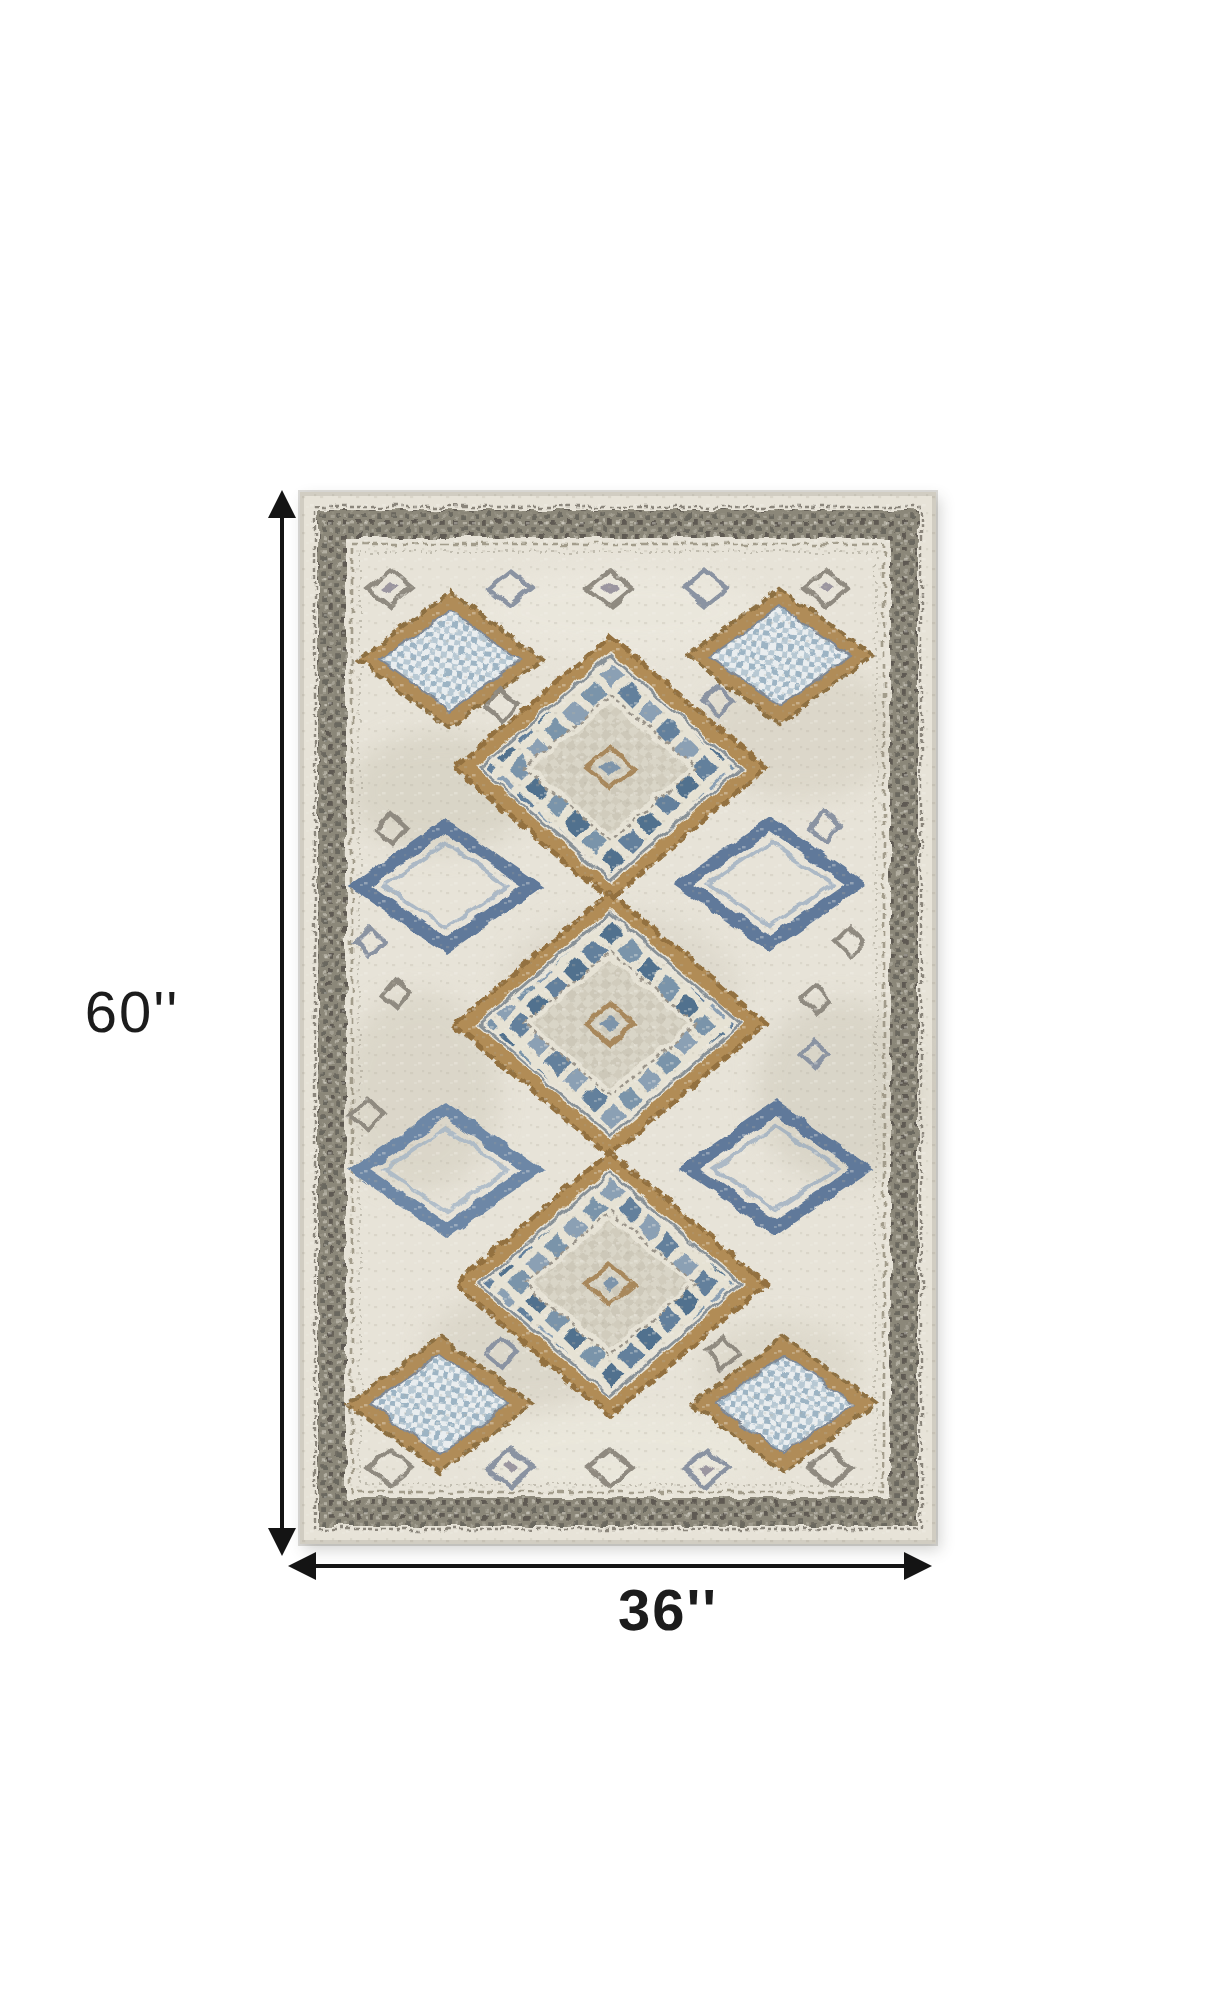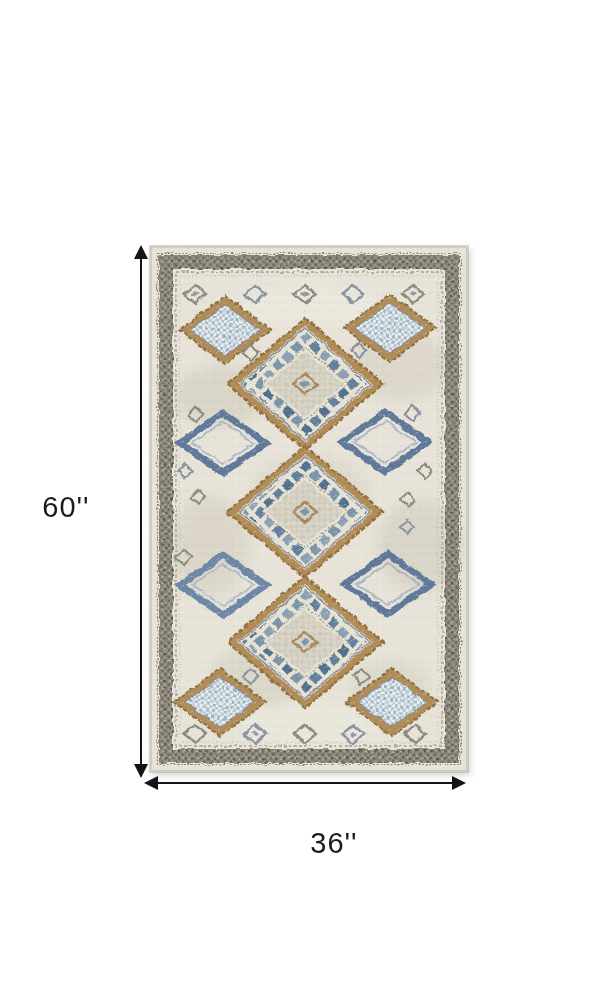--- a/index.html
+++ b/index.html
@@ -26,21 +26,21 @@
   .tri-up   {left:134px;top:229px;border-left:7px solid transparent;border-right:7px solid transparent;border-bottom:14px solid #141414;}
   .tri-down {left:134px;top:748px;border-left:7px solid transparent;border-right:7px solid transparent;border-top:14px solid #141414;}
   .tri-left {left:144px;top:760px;border-top:7px solid transparent;border-bottom:7px solid transparent;border-right:14px solid #141414;}
   .tri-right{left:452px;top:760px;border-top:7px solid transparent;border-bottom:7px solid transparent;border-left:14px solid #141414;}
 
   .dim-label{
     position:absolute;color:#1c1c1c;font-size:29px;line-height:1;
     letter-spacing:1px;text-align:center;
   }
   .dim-label.height{left:28px;top:477px;width:76px;}
-  .dim-label.width{left:292px;top:813px;width:84px;}
+  .dim-label.width{left:292px;top:776px;width:84px;font-weight:bold;}
 </style>
 </head>
 <body>
 
 <div class="canvas">
 
   <div class="rug-wrap">
     <svg width="318" height="526" viewBox="0 0 318 526" xmlns="http://www.w3.org/2000/svg">
       <defs>
         <filter id="rough" x="-8%" y="-8%" width="116%" height="116%">

